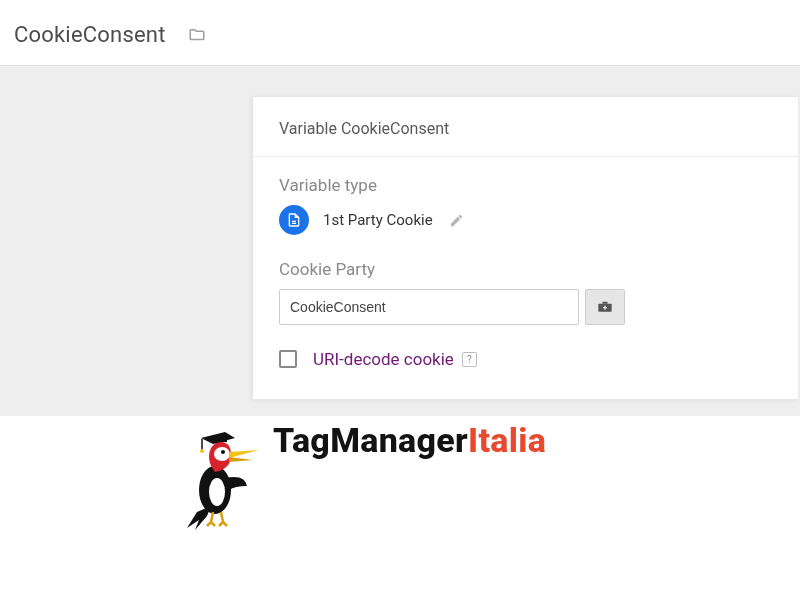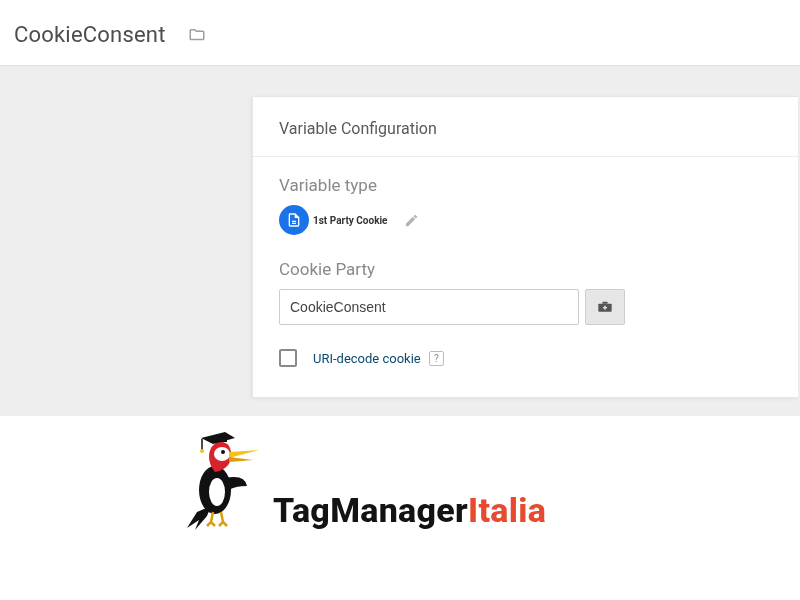--- a/index.html
+++ b/index.html
@@ -73,24 +73,24 @@
     height: 30px;
     background: #1a73e8;
     border-radius: 50%;
     display: flex;
     align-items: center;
     justify-content: center;
     flex-shrink: 0;
   }
   .circle-icon svg { display: block; }
   .vtype-name {
-    font-size: 10px;
-    font-weight: 700;
+    font-size: 15px;
+    font-weight: 400;
     color: #343434;
-    margin-left: 4px;
+    margin-left: 14px;
   }
   .pencil {
     margin-left: 16px;
     width: 15px;
     height: 15px;
     display: inline-block;
   }
   .pencil svg { display: block; }
   .input-row { display: flex; align-items: stretch; margin-bottom: 24px; }
   .text-input {
@@ -122,43 +122,43 @@
   }
   .checkbox {
     width: 18px;
     height: 18px;
     border: 2px solid #8a8a8a;
     border-radius: 2px;
     display: inline-block;
     cursor: pointer;
   }
   .checkbox-label {
-    font-size: 13px;
-    color: #0c4a6e;
+    font-size: 17px;
+    color: #701a75;
     margin-left: 16px;
   }
   .help {
     display: inline-flex;
     align-items: center;
     justify-content: center;
     width: 15px;
     height: 15px;
     border: 1px solid #bcbcbc;
     border-radius: 2px;
     color: #8a8a8a;
     font-size: 10px;
     margin-left: 8px;
     cursor: pointer;
   }
   .brand {
     position: absolute;
     left: 175px;
     top: 420px;
     display: flex;
-    align-items: flex-end;
+    align-items: flex-start;
   }
   .brand-text {
     font-size: 34px;
     font-weight: 800;
     letter-spacing: 0.3px;
     margin-left: 8px;
     white-space: nowrap;
   }
   .brand-text .tm { color: #131313; }
   .brand-text .it { color: #e84a2f; }
@@ -170,21 +170,21 @@
   <span class="header-title">CookieConsent</span>
   <span class="folder-icon">
     <svg viewBox="0 0 24 24" width="22" height="18" fill="none" stroke="#9e9e9e" stroke-width="2">
       <path d="M3 6a1 1 0 0 1 1-1h5l2 2h9a1 1 0 0 1 1 1v9a1 1 0 0 1-1 1H4a1 1 0 0 1-1-1V6z"></path>
     </svg>
   </span>
 </div>
 
 <div class="gray-area">
   <div class="panel">
-    <div class="panel-header">Variable Configuration</div>
+    <div class="panel-header">Variable CookieConsent</div>
     <div class="panel-body">
       <span class="field-label">Variable type</span>
       <div class="vtype-row">
         <span class="circle-icon">
           <svg viewBox="0 0 24 24" width="16" height="16" fill="#fff">
             <path d="M14 2H6a2 2 0 0 0-2 2v16a2 2 0 0 0 2 2h12a2 2 0 0 0 2-2V8l-6-6zM6 4h7v5h5v11H6V4zm3 9h6v2H9v-2zm0 3h6v2H9v-2z"></path>
           </svg>
         </span>
         <span class="vtype-name">1st Party Cookie</span>
         <span class="pencil">

